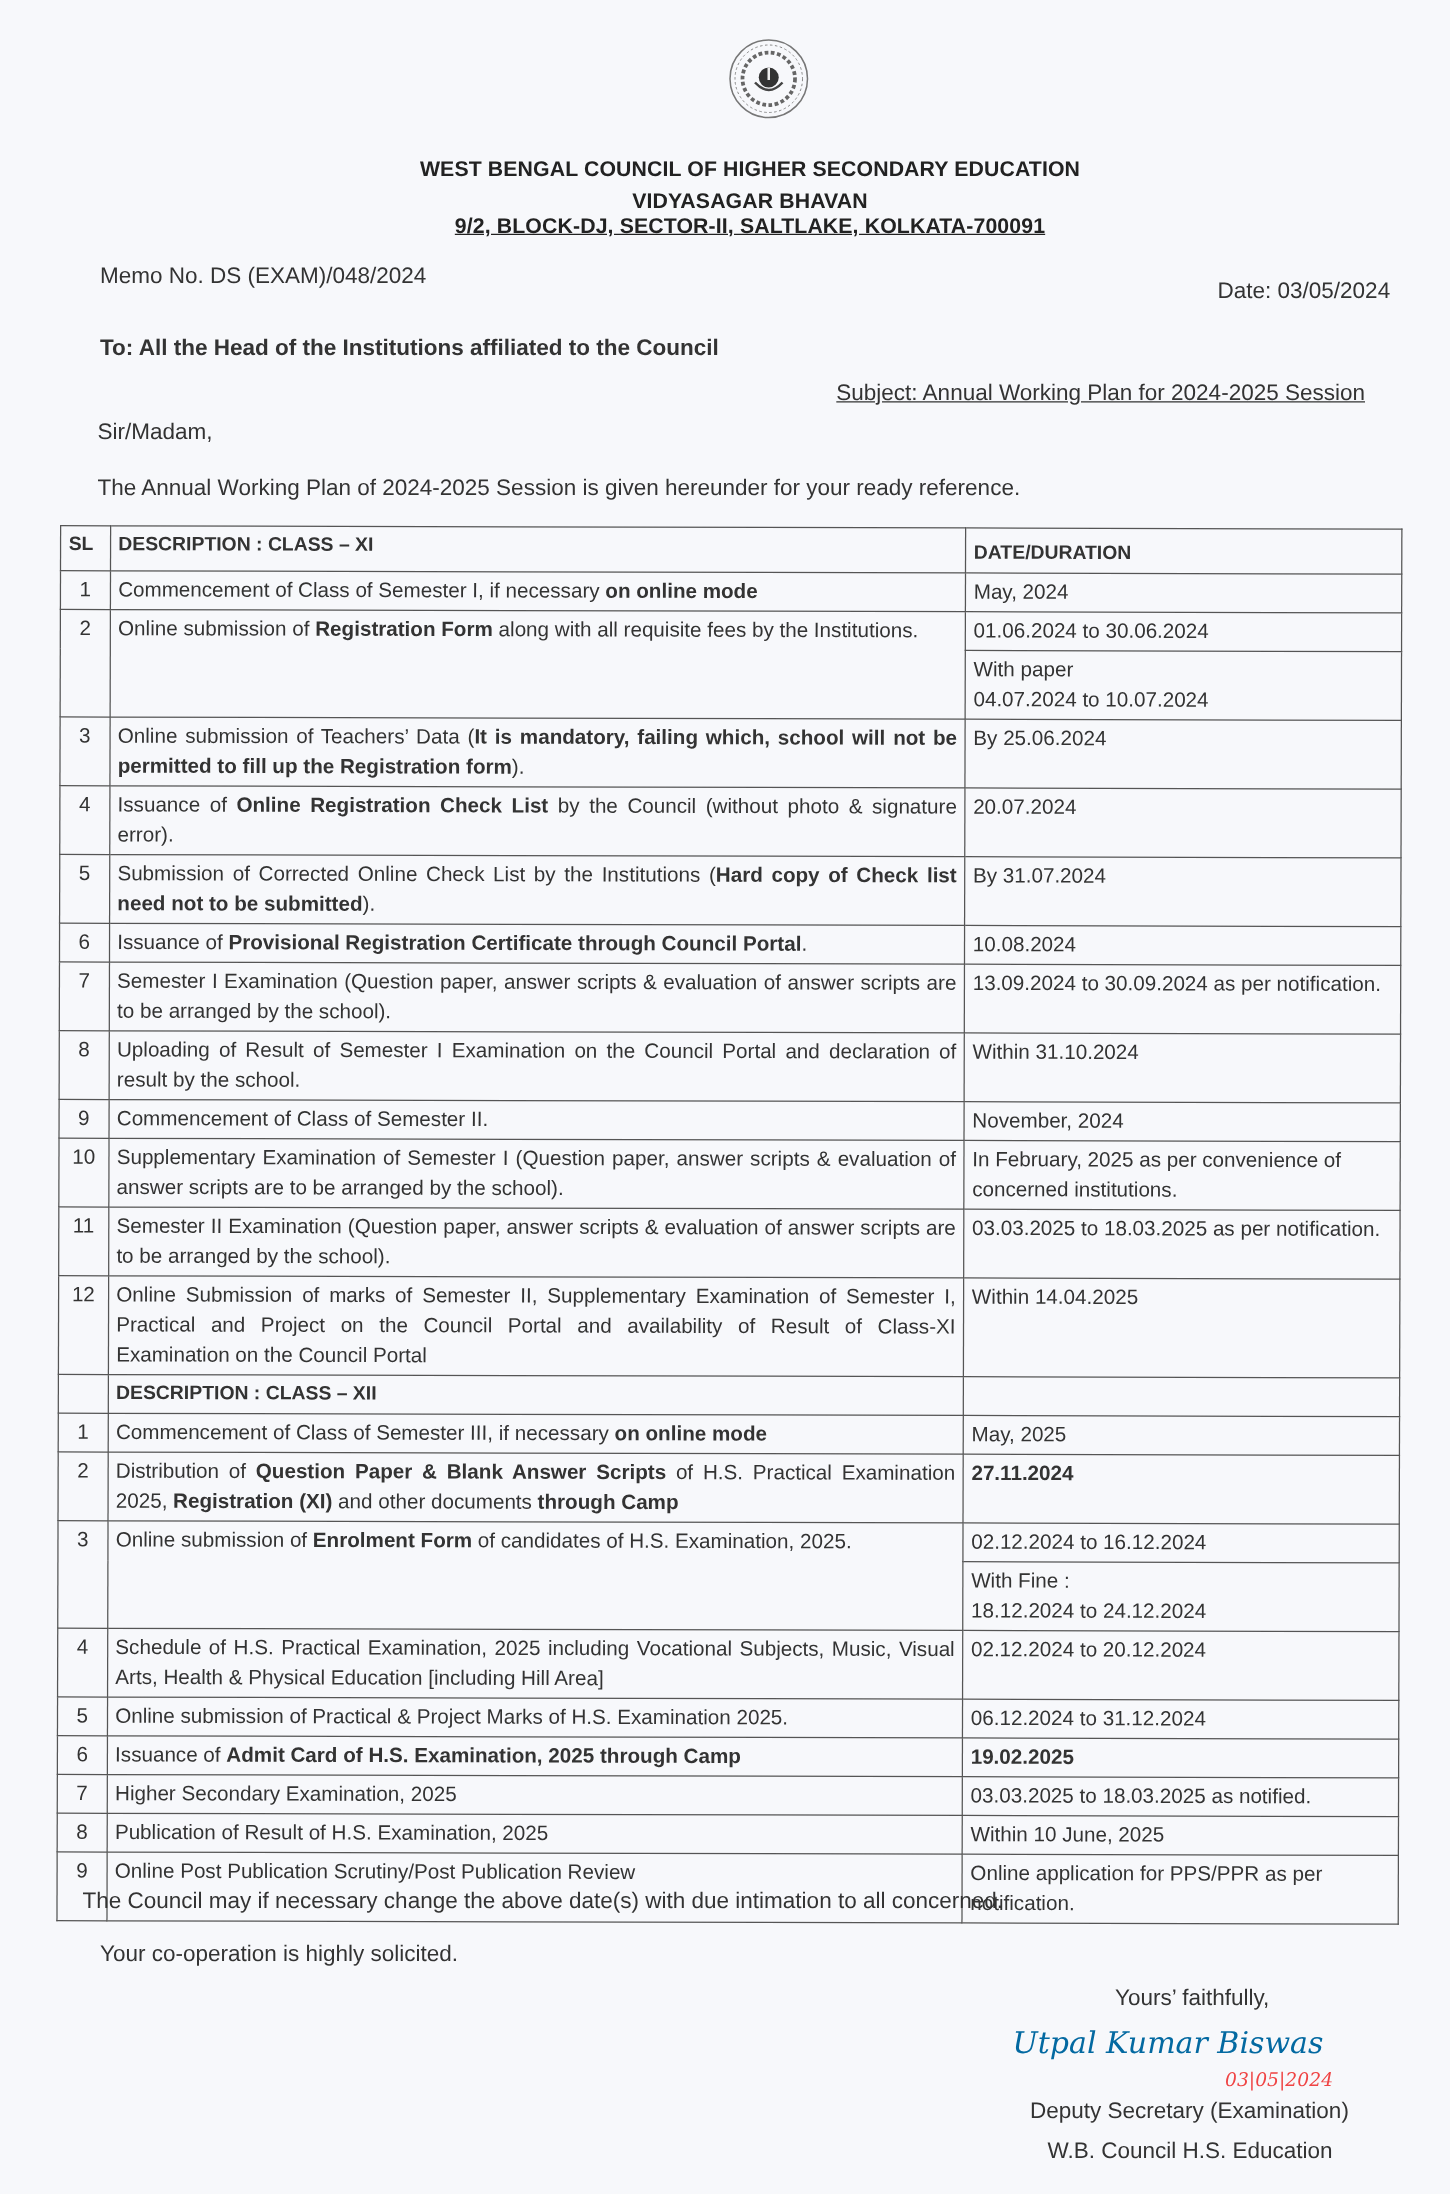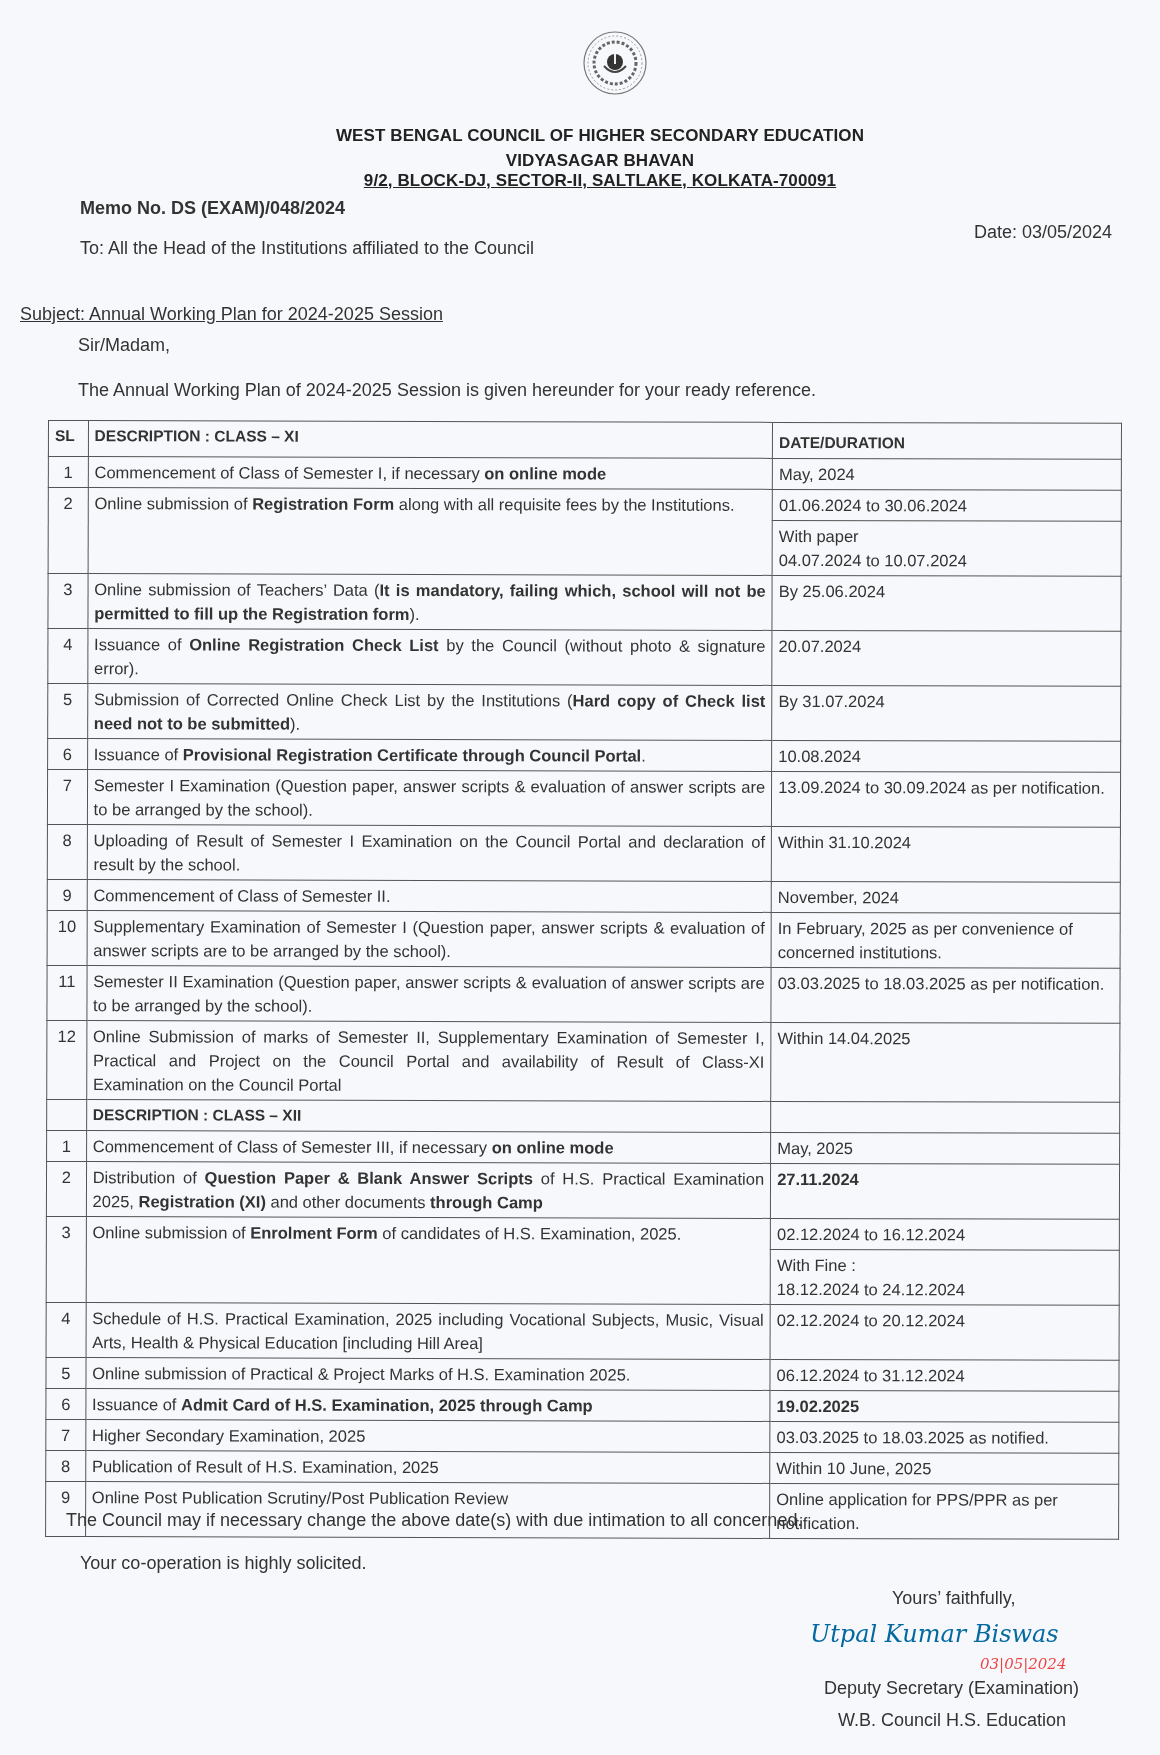--- a/index.html
+++ b/index.html
@@ -8,24 +8,24 @@
     font-family: "Liberation Sans", sans-serif; color: #2b2b2b;
     position: relative; overflow: hidden;
   }
   .abs { position: absolute; padding-left: 20px; }
   .logo { left: 562px; top: 30px; width: 66px; height: 66px; }
   .hdr { left: 0; width: 1160px; text-align: center; font-weight: bold; font-size: 17px; color: #222; letter-spacing: 0.1px; }
   .hdr.l1 { top: 126px; }
   .hdr.l2 { top: 151px; }
   .hdr.l3 { top: 171px; text-decoration: underline; }
   .txt { font-size: 18px; color: #333; }
-  .memo { left: 60px; top: 198px; font-weight: bold; }
+  .memo { left: 60px; top: 210px; }
   .date { left: 954px; top: 222px; }
-  .to { left: 60px; top: 238px; }
-  .subject { left: 0; width: 1072px; text-align: left; top: 304px; text-decoration: underline; }
+  .to { left: 60px; top: 268px; font-weight: bold; }
+  .subject { left: 0; width: 1072px; text-align: right; top: 304px; text-decoration: underline; }
   .sir { left: 58px; top: 335px; }
   .intro { left: 58px; top: 380px; }
   table.plan {
     position: absolute; left: 48px; top: 420px; width: 1074px;
     border-collapse: collapse; font-size: 16.5px; color: #333;
     transform: rotate(0.15deg); transform-origin: top left;
   }
   table.plan td, table.plan th {
     border: 1.3px solid #555; padding: 3px 6px; vertical-align: top; line-height: 24px;
     text-align: left; font-weight: normal;

